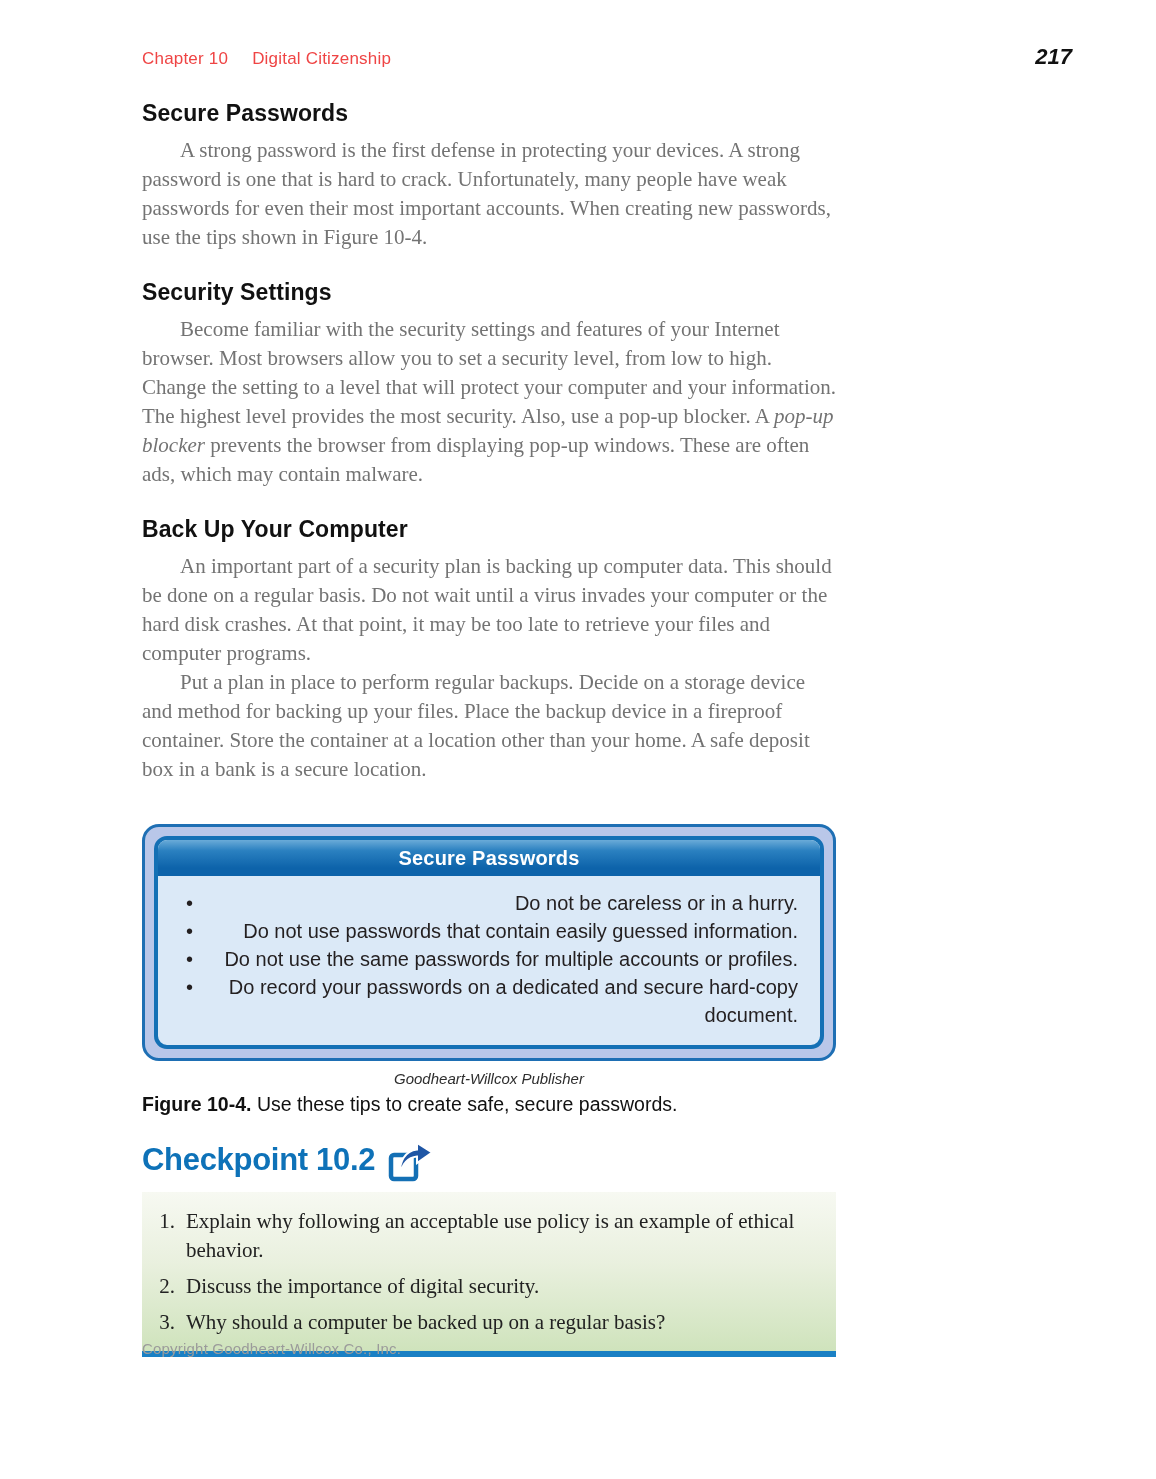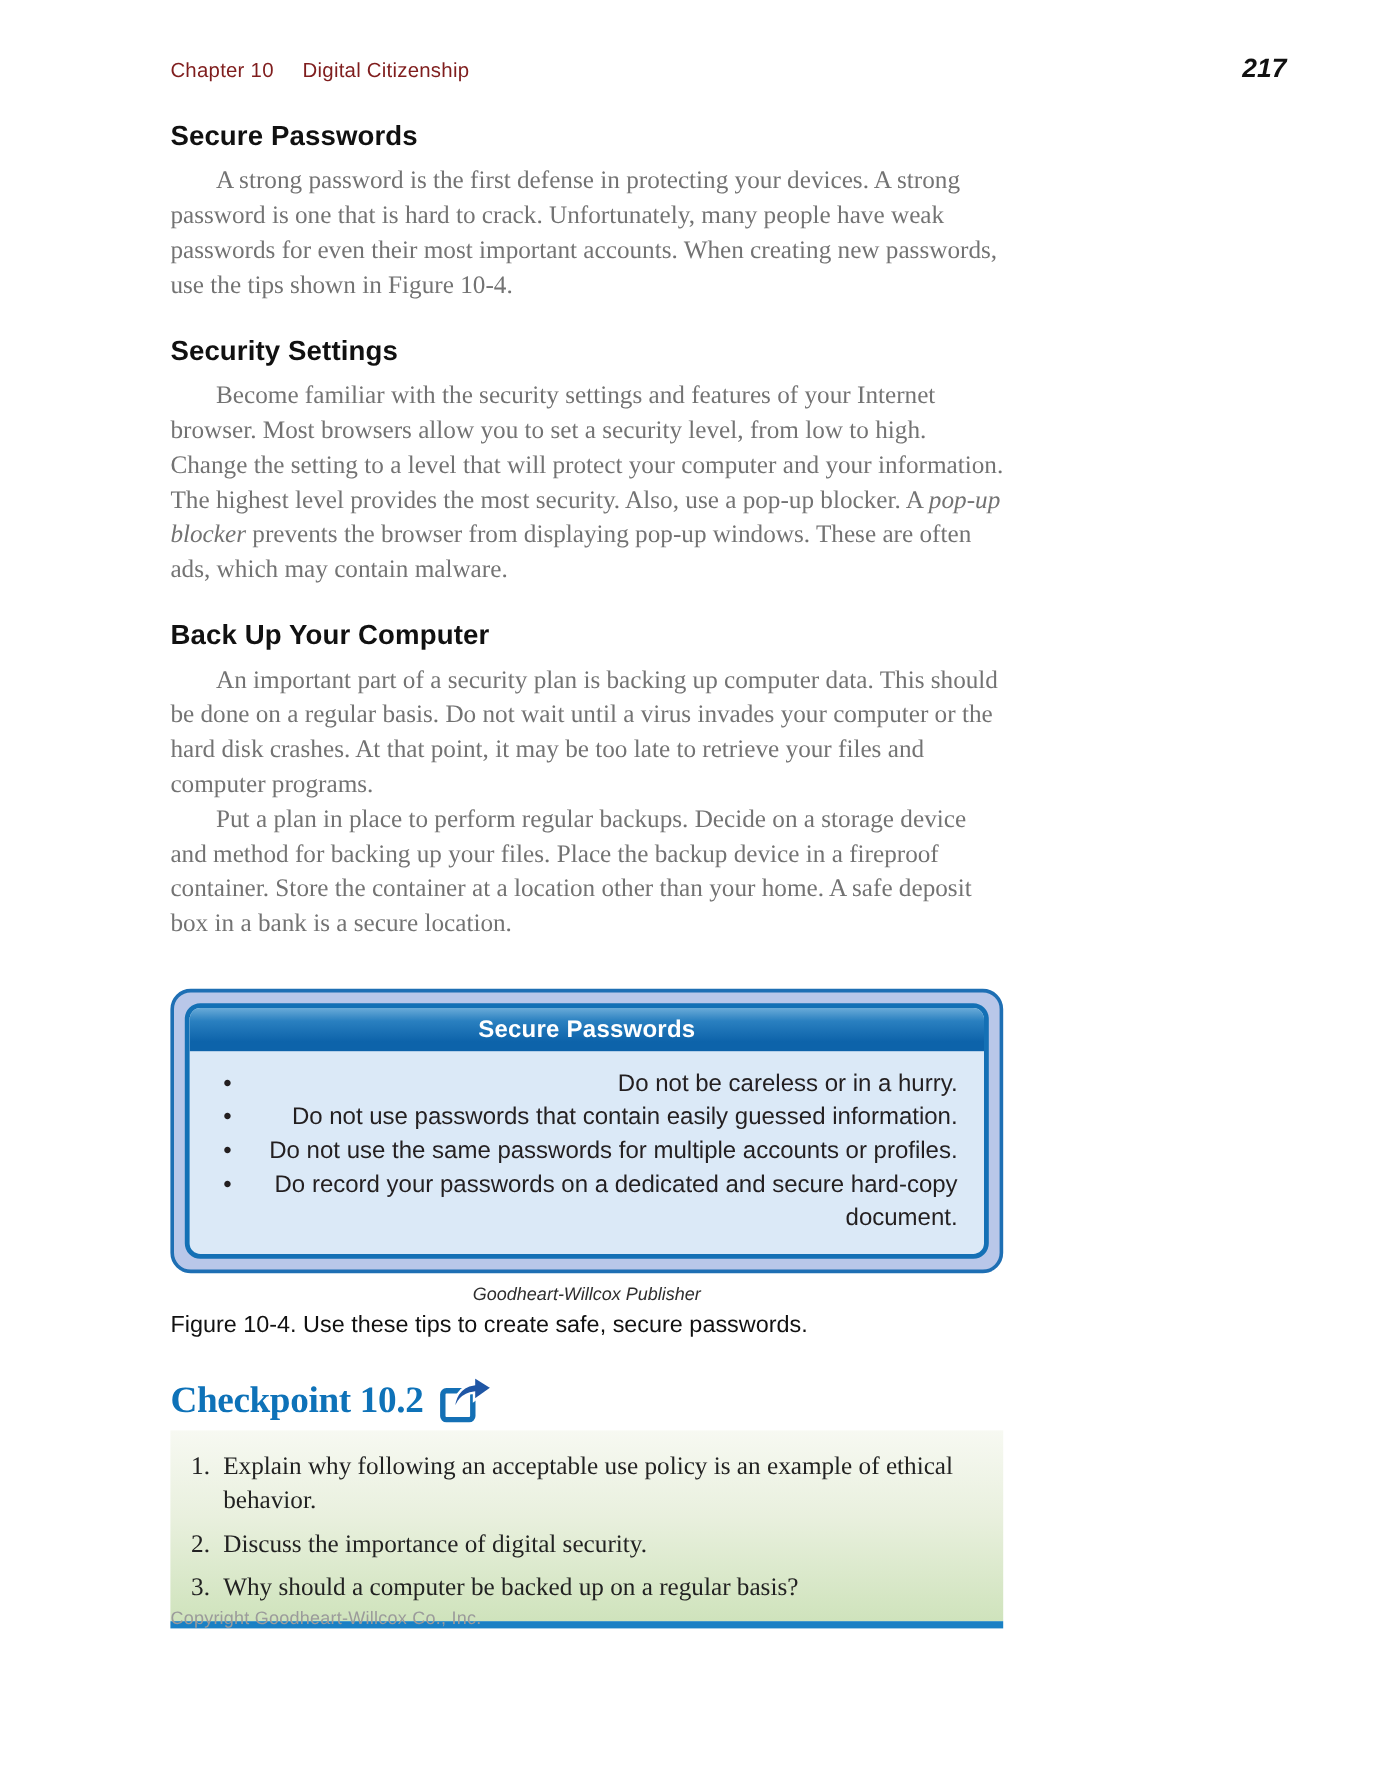--- a/index.html
+++ b/index.html
@@ -8,21 +8,21 @@
     width:1156px; height:1479px; background:#ffffff;
     font-family:"Liberation Sans", sans-serif; color:#1a1a1a;
   }
   .page { position:relative; width:1156px; height:1479px; overflow:hidden; background:#fff; }
 
   
   .running-head {
     position:absolute; top:44px; left:142px; width:930px;
     display:flex; justify-content:space-between; align-items:baseline;
   }
-  .running-head .rh-left { font-size:17px; color:#7f1d1d; letter-spacing:0.2px; }
+  .running-head .rh-left { font-size:17px; color:#ef4444; letter-spacing:0.2px; }
   .running-head .rh-chapter { margin-right:24px; }
   .running-head .rh-pagenum { font-size:22px; font-weight:bold; color:#111;font-style:italic; }
 
   
   .content { position:absolute; left:142px; top:100px; width:694px; }
 
   h2.sec-heading {
     font-size:23px; font-weight:bold; color:#111;
     margin:27px 0 9px 0; letter-spacing:0.1px;
   }
@@ -63,25 +63,25 @@
   ul.fig-list li::before {
     content:"\2022"; position:absolute; left:12px; top:0;
     font-size:20px; color:#231f20;
   }
 
   .fig-credit {
     margin-top:9px; text-align:center;
     font-style:italic; font-size:15px; color:#2e2e2e;
   }
   p.fig-caption { margin:6px 0 0 0; font-size:19.5px; color:#111; }
-  p.fig-caption .cap-label { font-weight:normal; }
+  p.fig-caption .cap-label { font-weight:bold; }
 
   
   .checkpoint { margin-top:26px; width:694px; }
-  .cp-header { display:flex; align-items:center; height:50px;font-family:Liberation Serif, serif; }
+  .cp-header { display:flex; height:50px; }
   .cp-title {
     font-size:31px; font-weight:bold; color:#0e72b8; letter-spacing:-0.3px;
     white-space:nowrap;
   }
   .cp-icon { margin-left:12px; flex:0 0 auto; display:block; }
   .cp-banner {
     flex:1 1 auto; height:44px; margin-left:7px; align-self:flex-end;
     border-radius:24px 16px 0 28px / 44px 16px 0 44px;
     background:linear-gradient(103deg,
       #bâ€‹ 0%, #b5dcf0 0%, #9ccde9 30%, #bfe2f3 50%,

